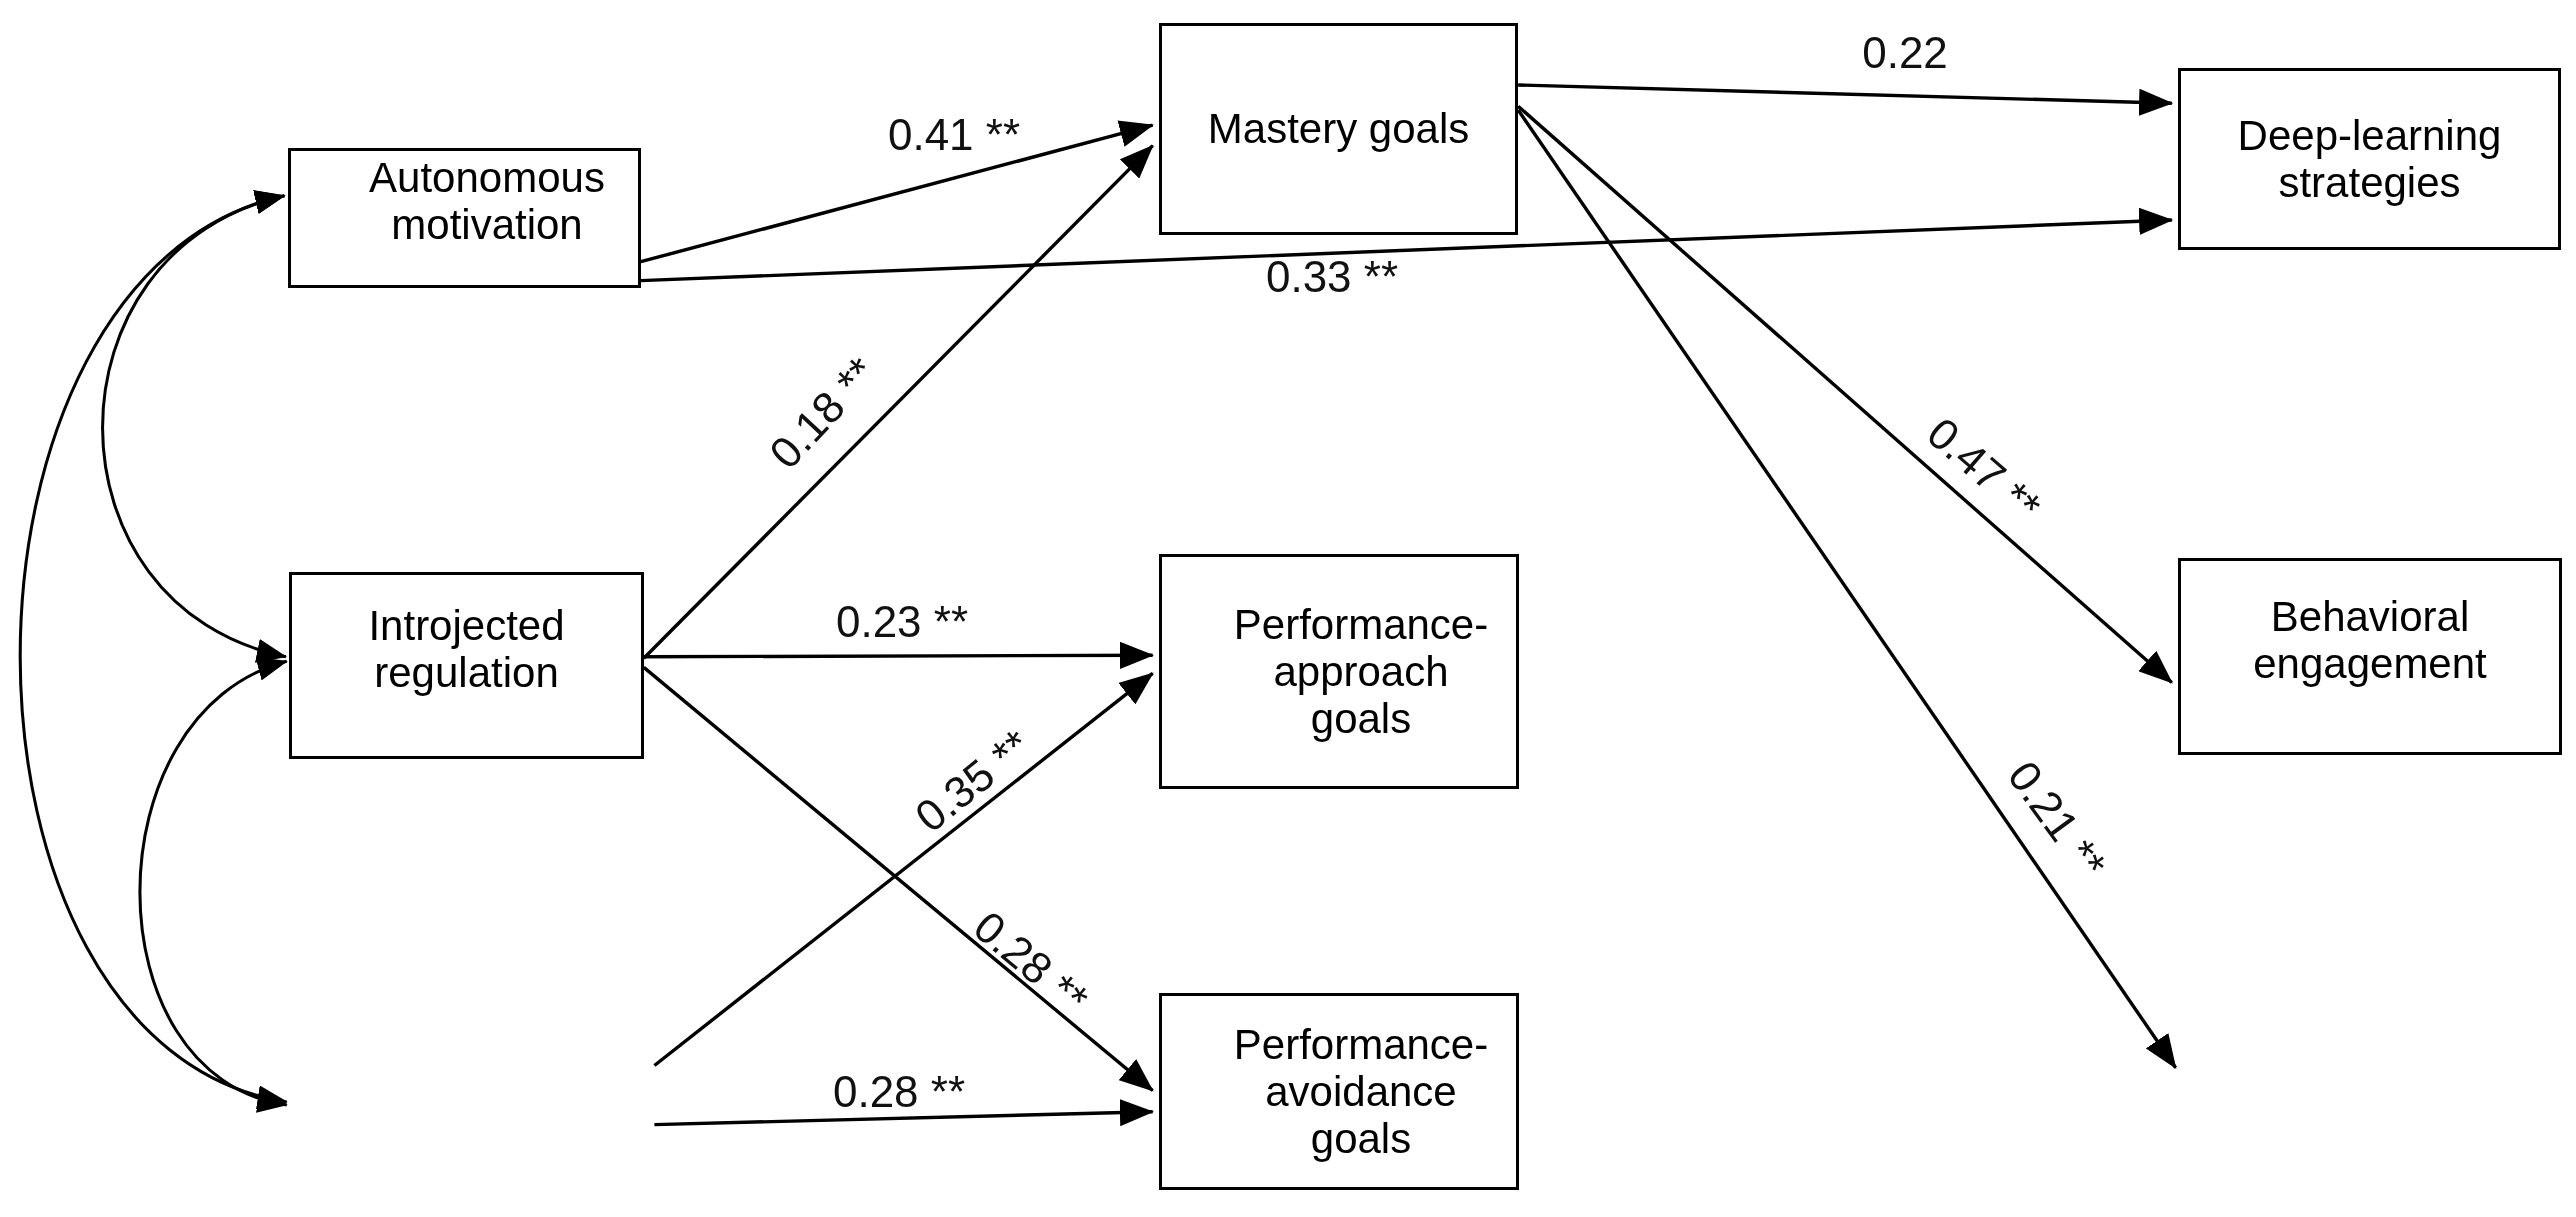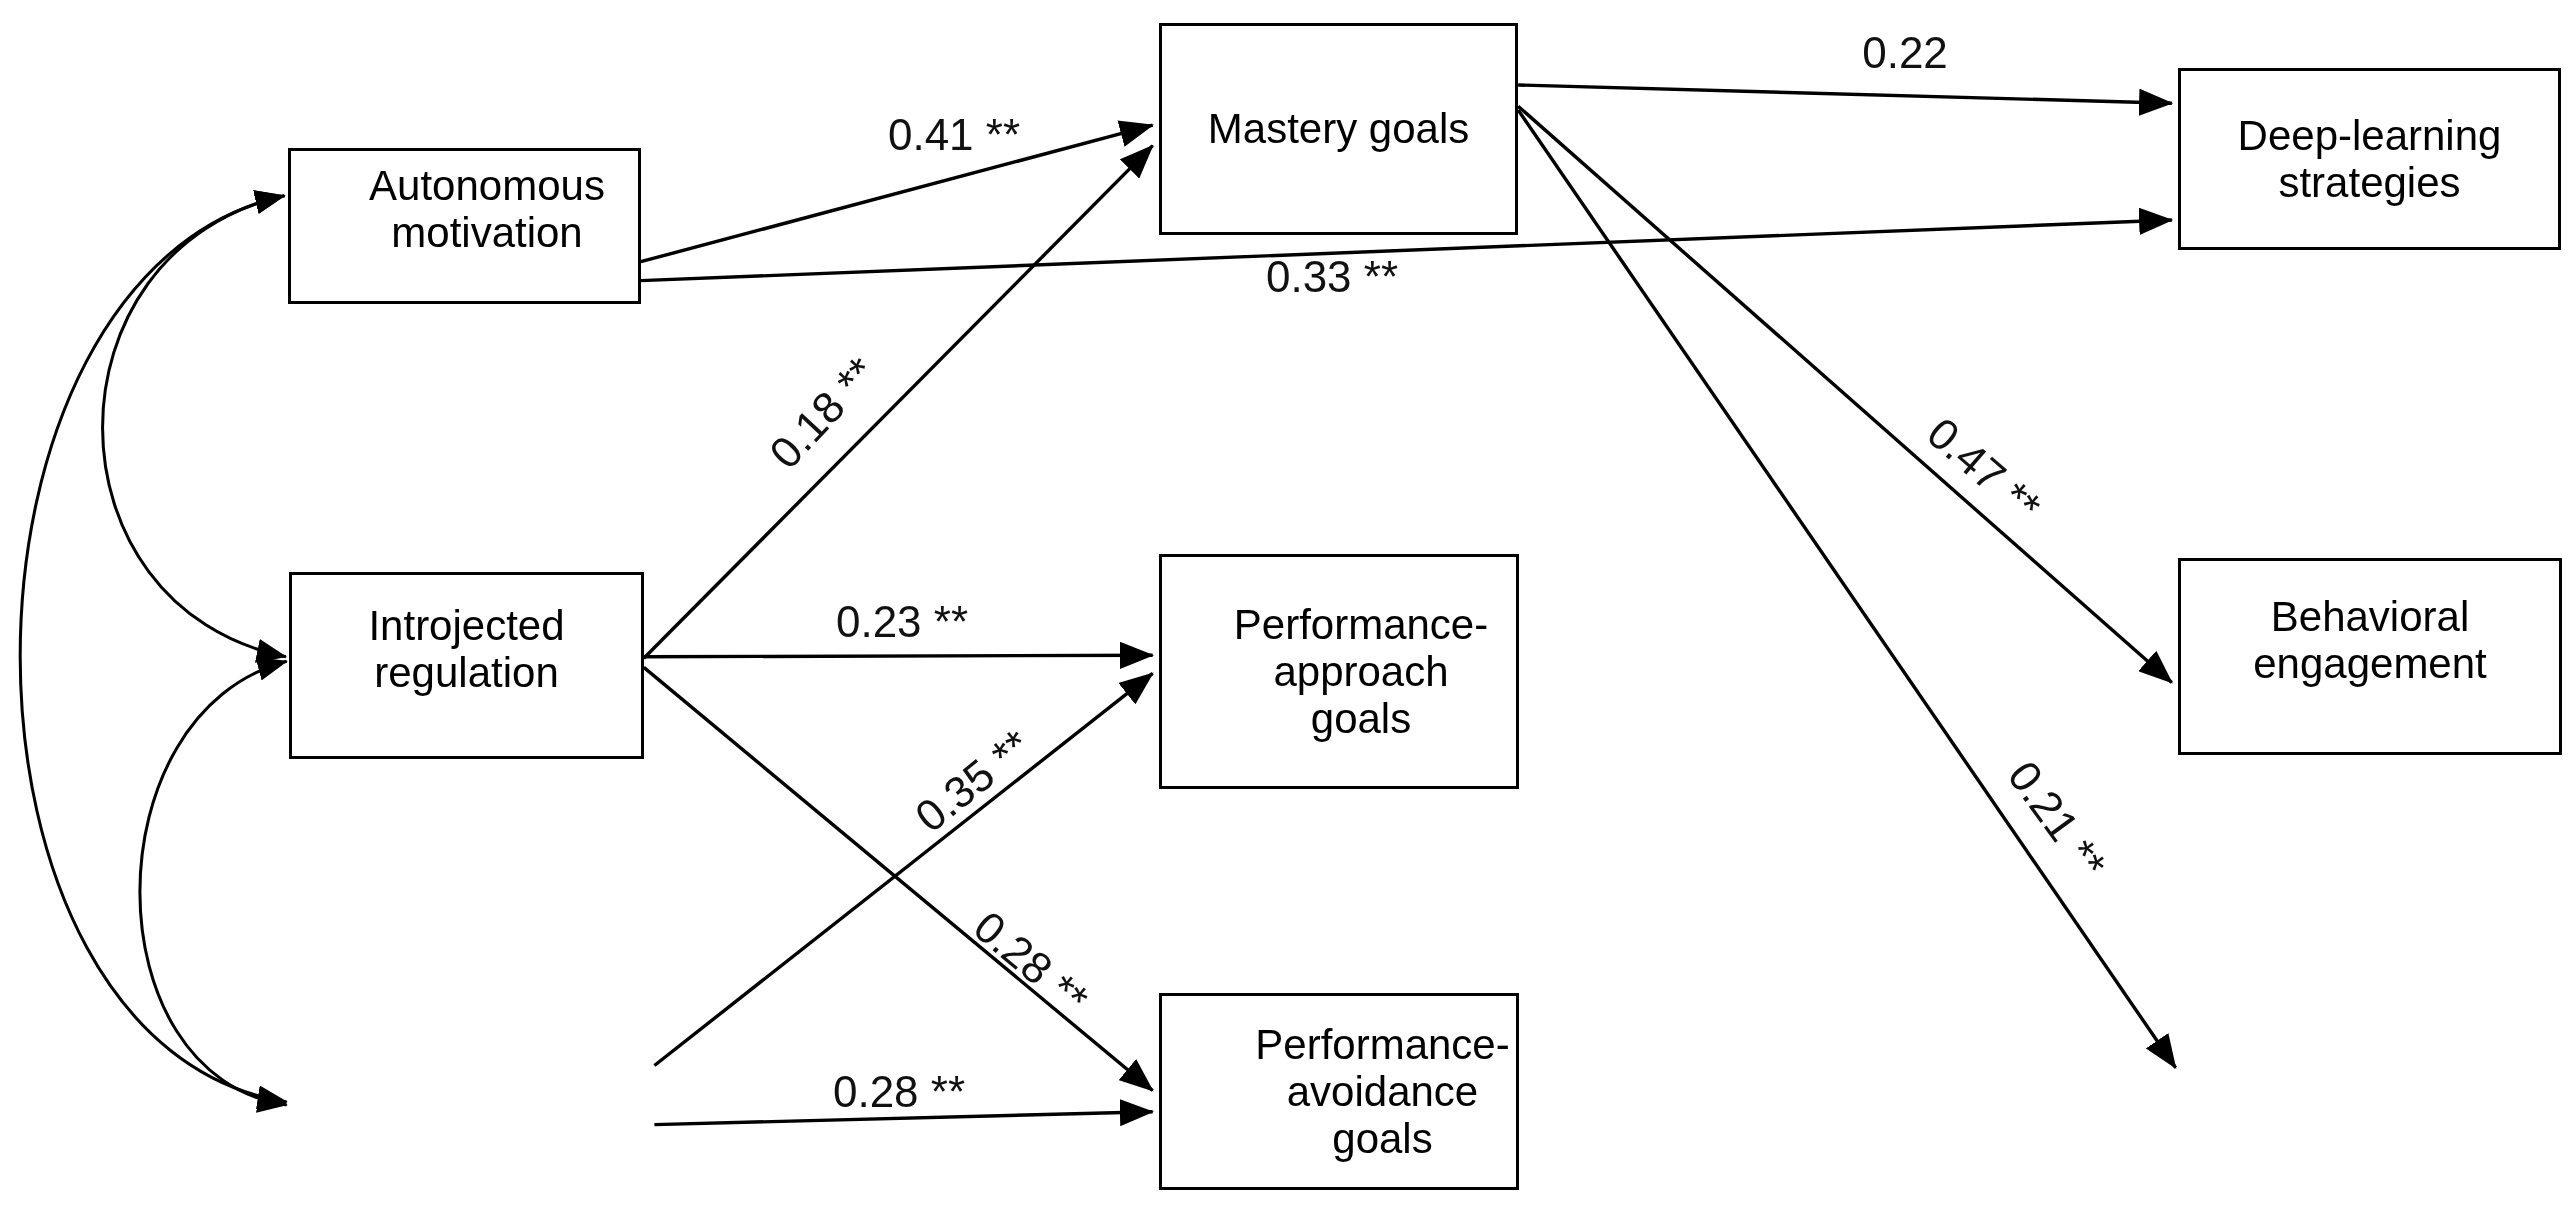--- a/index.html
+++ b/index.html
@@ -57,34 +57,34 @@
     <line x1="845" y1="370" x2="2864" y2="290" stroke="#000000" stroke-width="4.5" marker-end="url(#ah)"></line>
     <line x1="2002" y1="112" x2="2864" y2="136" stroke="#000000" stroke-width="4.5" marker-end="url(#ah)"></line>
     <line x1="849" y1="866" x2="1520" y2="864" stroke="#000000" stroke-width="4.5" marker-end="url(#ah)"></line>
     <line x1="863" y1="1405" x2="1520" y2="888" stroke="#000000" stroke-width="4.5" marker-end="url(#ah)"></line>
     <line x1="849" y1="880" x2="1520" y2="1438" stroke="#000000" stroke-width="4.5" marker-end="url(#ah)"></line>
     <line x1="863" y1="1483" x2="1520" y2="1466" stroke="#000000" stroke-width="4.5" marker-end="url(#ah)"></line>
     <line x1="2002" y1="140" x2="2864" y2="900" stroke="#000000" stroke-width="4.5" marker-end="url(#ah)"></line>
     <line x1="2002" y1="145" x2="2869" y2="1408" stroke="#000000" stroke-width="4.5" marker-end="url(#ah)"></line>
   </svg>
 
-  <div class="node text-high" style="left:288px;top:148px;width:353px;height:156px;padding-left:45px;">
+  <div class="node text-high" style="left:288px;top:148px;width:353px;height:140px;padding-left:45px;">
     <span class="node-label">Autonomous motivation</span>
   </div>
   <div class="node text-high" style="left:289px;top:572px;width:355px;height:187px;">
     <span class="node-label">Introjected regulation</span>
   </div>
 
   <div class="node" style="left:1159px;top:23px;width:359px;height:212px;">
     <span class="node-label">Mastery goals</span>
   </div>
   <div class="node" style="left:1159px;top:554px;width:360px;height:235px;">
     <span class="node-label narrow">Performance-approach goals</span>
   </div>
-  <div class="node" style="left:1159px;top:993px;width:360px;height:197px;justify-content:flex-end;">
+  <div class="node" style="left:1159px;top:993px;width:360px;height:197px;">
     <span class="node-label narrow">Performance-avoidance goals</span>
   </div>
 
   <div class="node" style="left:2178px;top:68px;width:383px;height:182px;">
     <span class="node-label">Deep-learning strategies</span>
   </div>
   <div class="node text-high" style="left:2178px;top:558px;width:384px;height:197px;">
     <span class="node-label">Behavioral engagement</span>
   </div>
 

